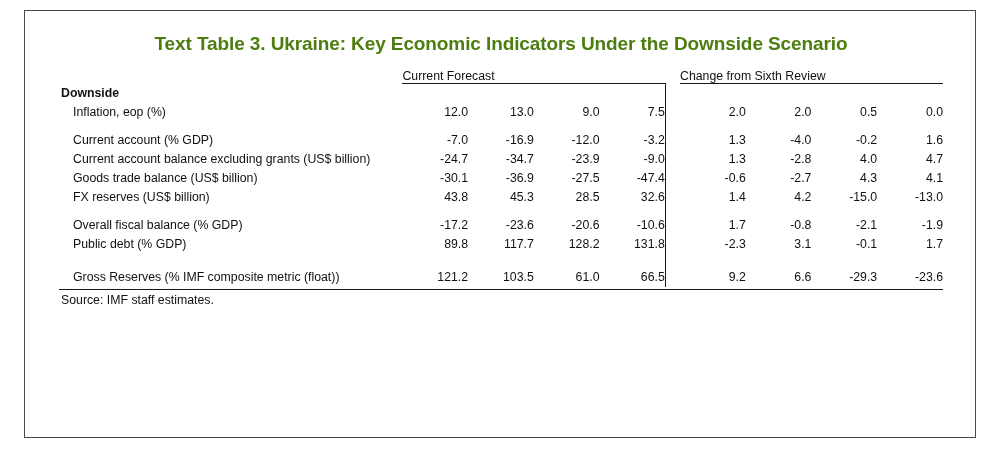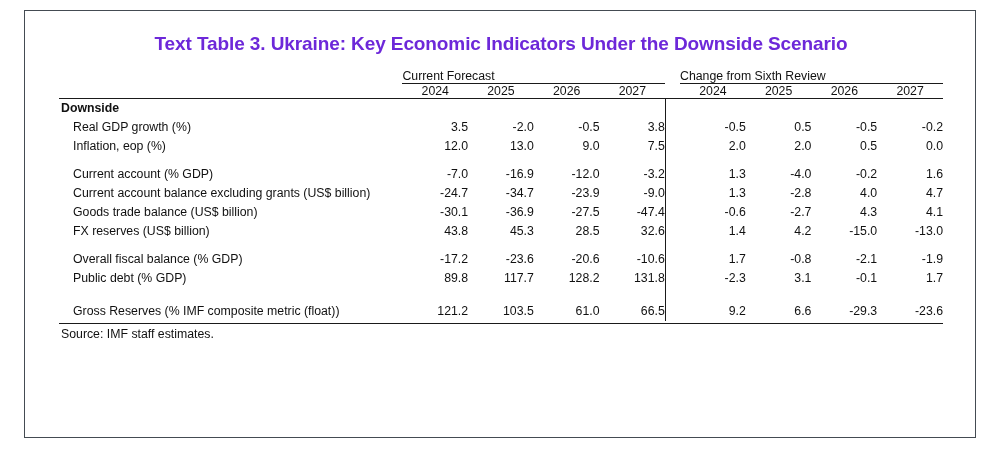--- a/index.html
+++ b/index.html
@@ -32,21 +32,21 @@
   }
   .inner {
     position: absolute;
     left: 34px;
     top: 14px;
     width: 884px;
     box-sizing: border-box;
   }
   .title {
     text-align: center;
-    color: #6d28d9;
+    color: #4d7c0f;
     font-size: 19px;
     font-weight: bold;
     letter-spacing: -0.1px;
     margin: 8px 0 12px 0;
     font-family: "Liberation Sans", sans-serif;
   }
   table.tbl {
     border-collapse: collapse;
     width: 884px;
     font-size: 12.3px;
@@ -129,58 +129,34 @@
             <col class="c-num">
         </colgroup>
         <tbody>
           <tr class="grouphdr-row">
             <td></td>
             <td class="grouphdr" colspan="4">Current Forecast</td>
             <td></td>
             <td class="grouphdr" colspan="4">Change from Sixth Review</td>
           </tr>
 
-          <tr class="yearrow">
-            <td class="under"></td>
-            <td class="yearhdr under">2024</td>
-            <td class="yearhdr under">2025</td>
-            <td class="yearhdr under">2026</td>
-            <td class="yearhdr under">2027</td>
-            <td class="under"></td>
-            <td class="yearhdr under">2024</td>
-            <td class="yearhdr under">2025</td>
-            <td class="yearhdr under">2026</td>
-            <td class="yearhdr under">2027</td>
-          </tr>
 
           <tr class="data">
             <td class="rowlabel bold">Downside</td>
             <td class="num"></td>
             <td class="num"></td>
             <td class="num"></td>
             <td class="num"></td>
             <td class="divider"></td>
             <td class="num"></td>
             <td class="num"></td>
             <td class="num"></td>
             <td class="num"></td>
           </tr>
 
-          <tr class="data">
-            <td class="rowlabel indent">Real GDP growth (%)</td>
-            <td class="num">3.5</td>
-            <td class="num">-2.0</td>
-            <td class="num">-0.5</td>
-            <td class="num">3.8</td>
-            <td class="divider"></td>
-            <td class="num">-0.5</td>
-            <td class="num">0.5</td>
-            <td class="num">-0.5</td>
-            <td class="num">-0.2</td>
-          </tr>
 
           <tr class="data">
             <td class="rowlabel indent">Inflation, eop (%)</td>
             <td class="num">12.0</td>
             <td class="num">13.0</td>
             <td class="num">9.0</td>
             <td class="num">7.5</td>
             <td class="divider"></td>
             <td class="num">2.0</td>
             <td class="num">2.0</td>

